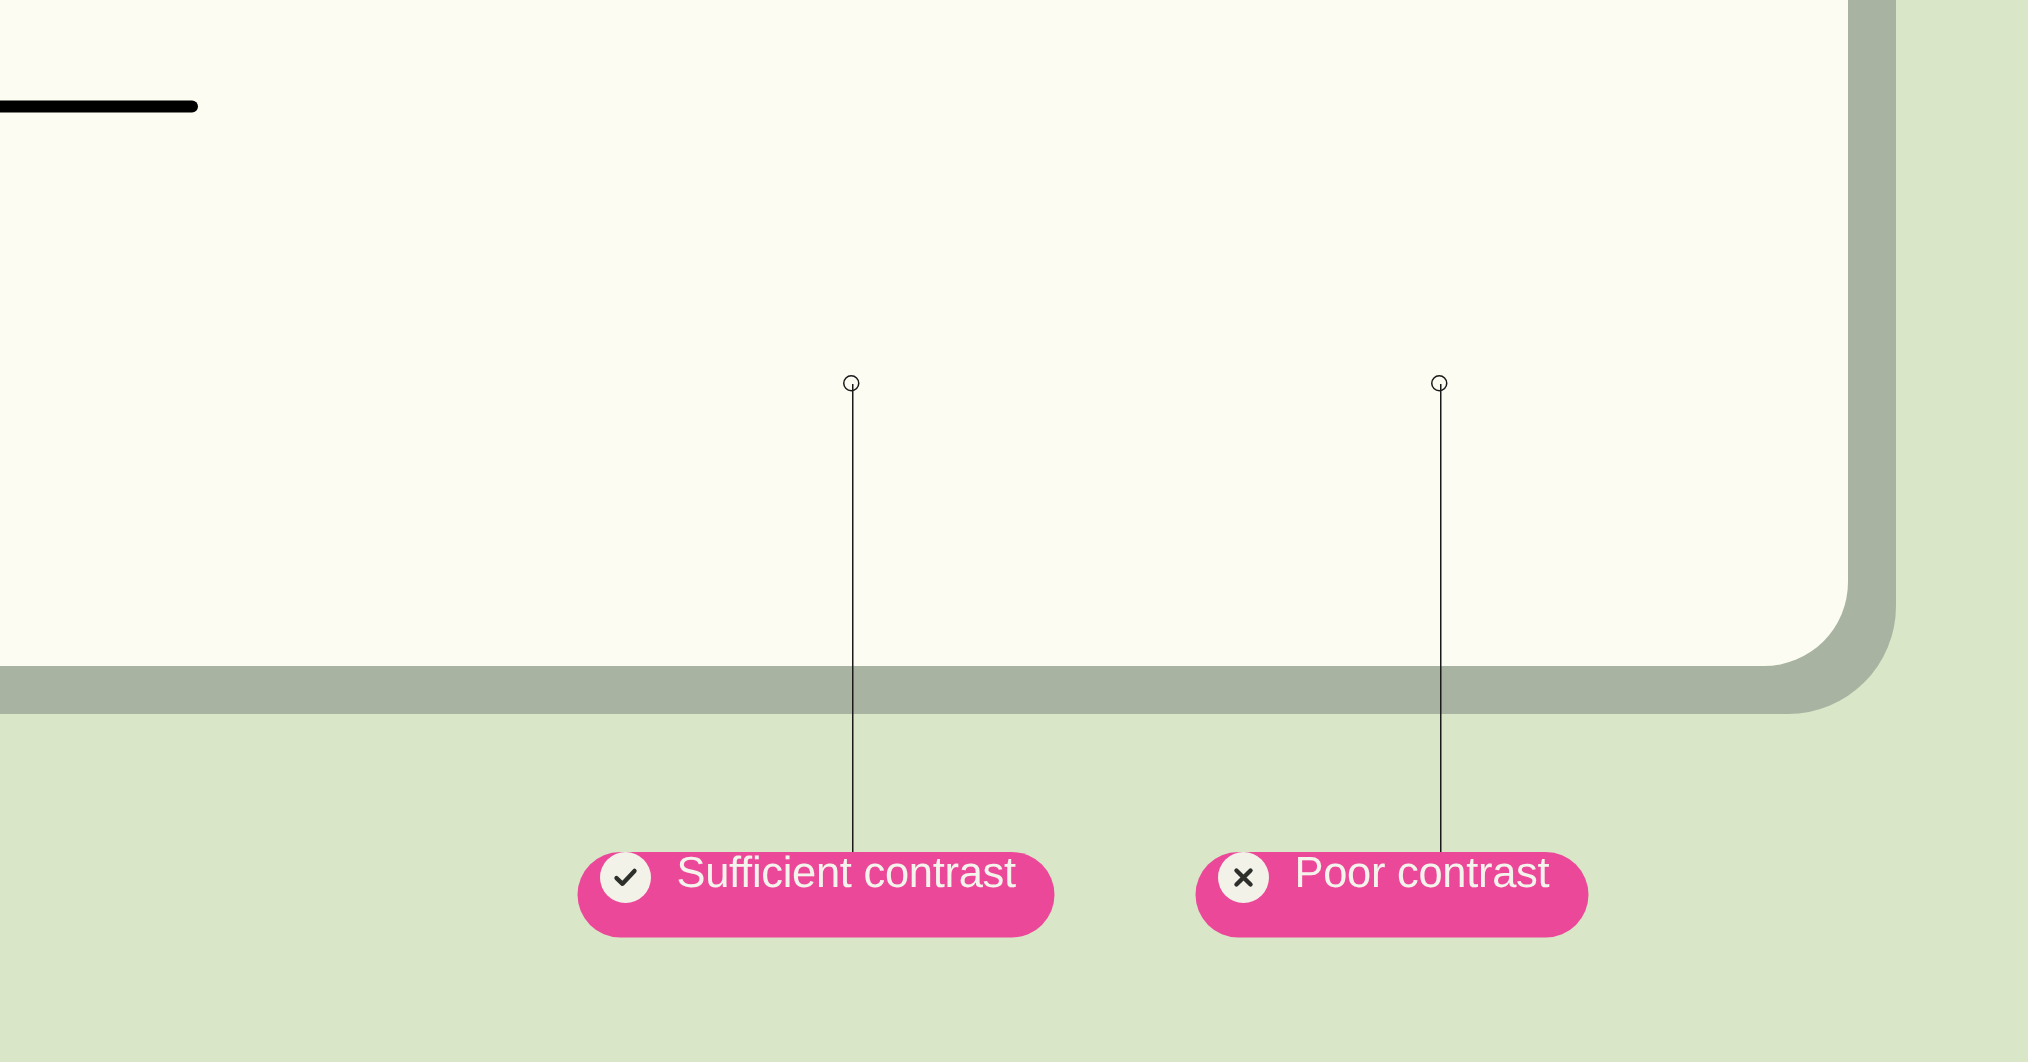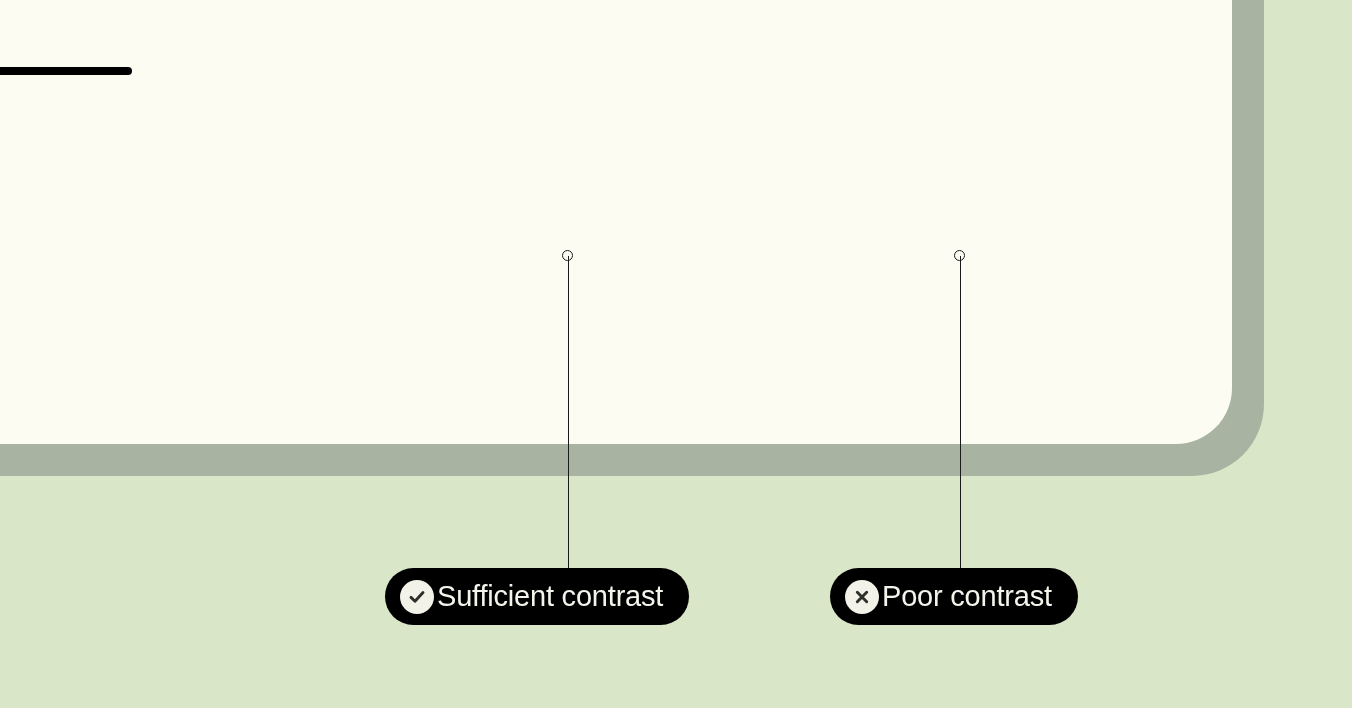--- a/index.html
+++ b/index.html
@@ -74,31 +74,31 @@
     height: 8px;
     background: #000000;
     border-radius: 4px;
   }
 
   
   .anno-pill {
     position: absolute;
     top: 568px;
     height: 57px;
-    background: #000000;
+    background: #ec4899;
     border-radius: 30px;
     display: flex;
-    align-items: center;
-    gap: 3px;
+    align-items: flex-start;
+    gap: 17px;
     padding: 0 26px 0 15px;
     box-sizing: border-box;
     white-space: nowrap;
   }
   .anno-sufficient { left: 385px; }
-  .anno-poor { left: 830px; }
+  .anno-poor { left: 797px; }
 
   .anno-icon {
     width: 34px;
     height: 34px;
     border-radius: 50%;
     background: #f2f2e8;
     flex: 0 0 auto;
     display: flex;
     align-items: center;
     justify-content: center;

